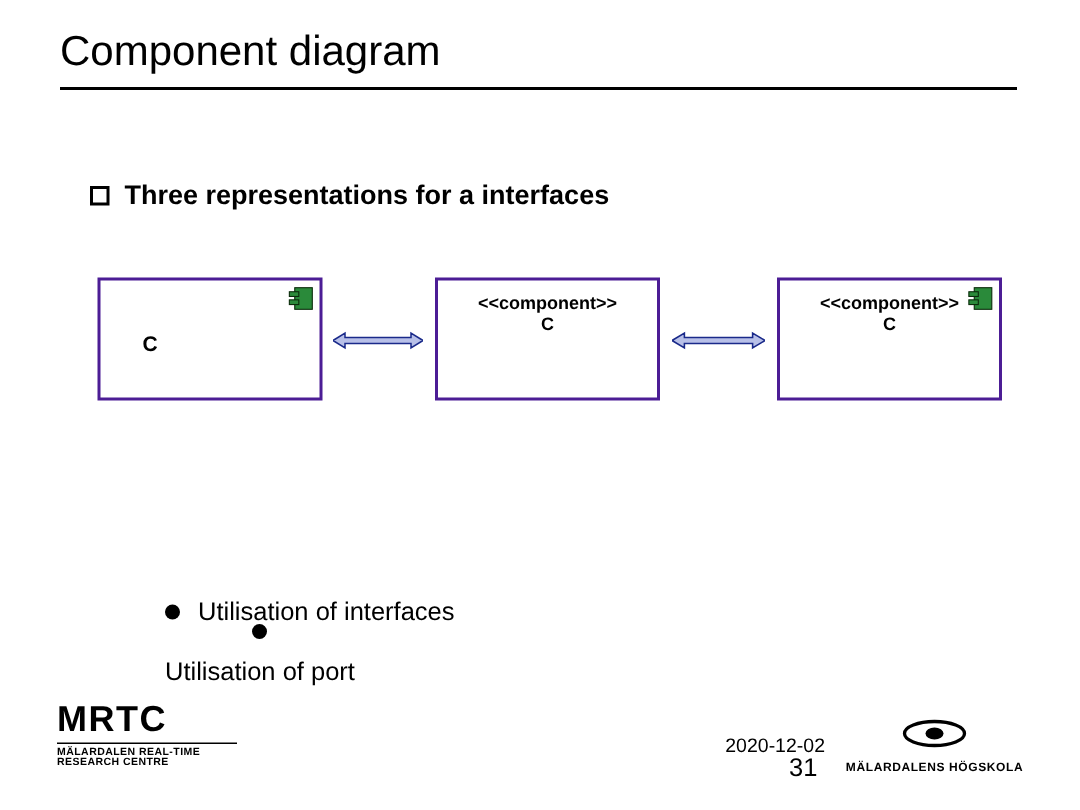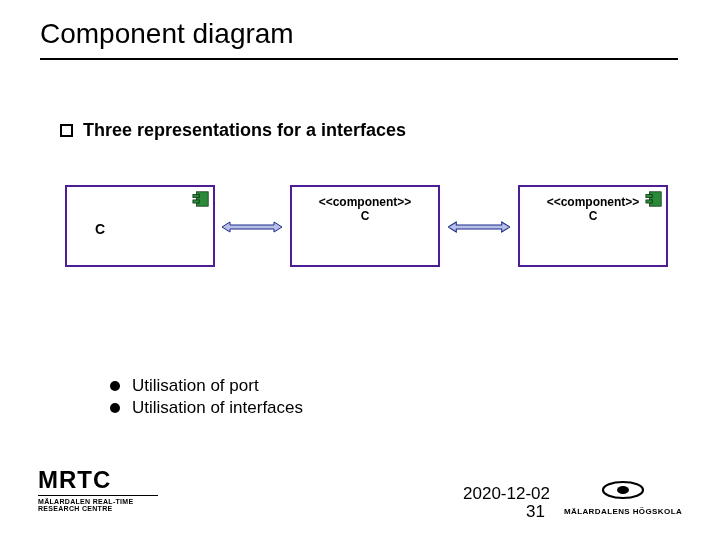--- a/index.html
+++ b/index.html
@@ -52,21 +52,21 @@
   }
   .sub-row {
     position: absolute;
     left: 110px;
     font-size: 17px;
     display: flex;
     align-items: center;
     gap: 12px;
   }
   .sub-row.a { top: 358px; margin-top: 40px; }
-  .sub-row.b { top: 376px; }
+  .sub-row.b { top: 416px; flex-direction: column; }
   .dot-bullet {
     width: 10px;
     height: 10px;
     background: #000;
     border-radius: 50%;
   }
   
   .box {
     position: absolute;
     border: 2px solid #4c1d95;
@@ -139,21 +139,21 @@
     position: absolute;
     left: 0; right: 0;
     bottom: 30px;
     text-align: center;
     font-size: 15px;
   }
   .date {
     position: absolute;
     right: 170px;
     bottom: 18px;
-    font-size: 17px;
+    font-size: 13px;
   }
   .pagenum {
     position: absolute;
     right: 175px;
     bottom: 0px;
     font-size: 17px;
   }
   .logo-right {
     position: absolute;
     right: 32px;

